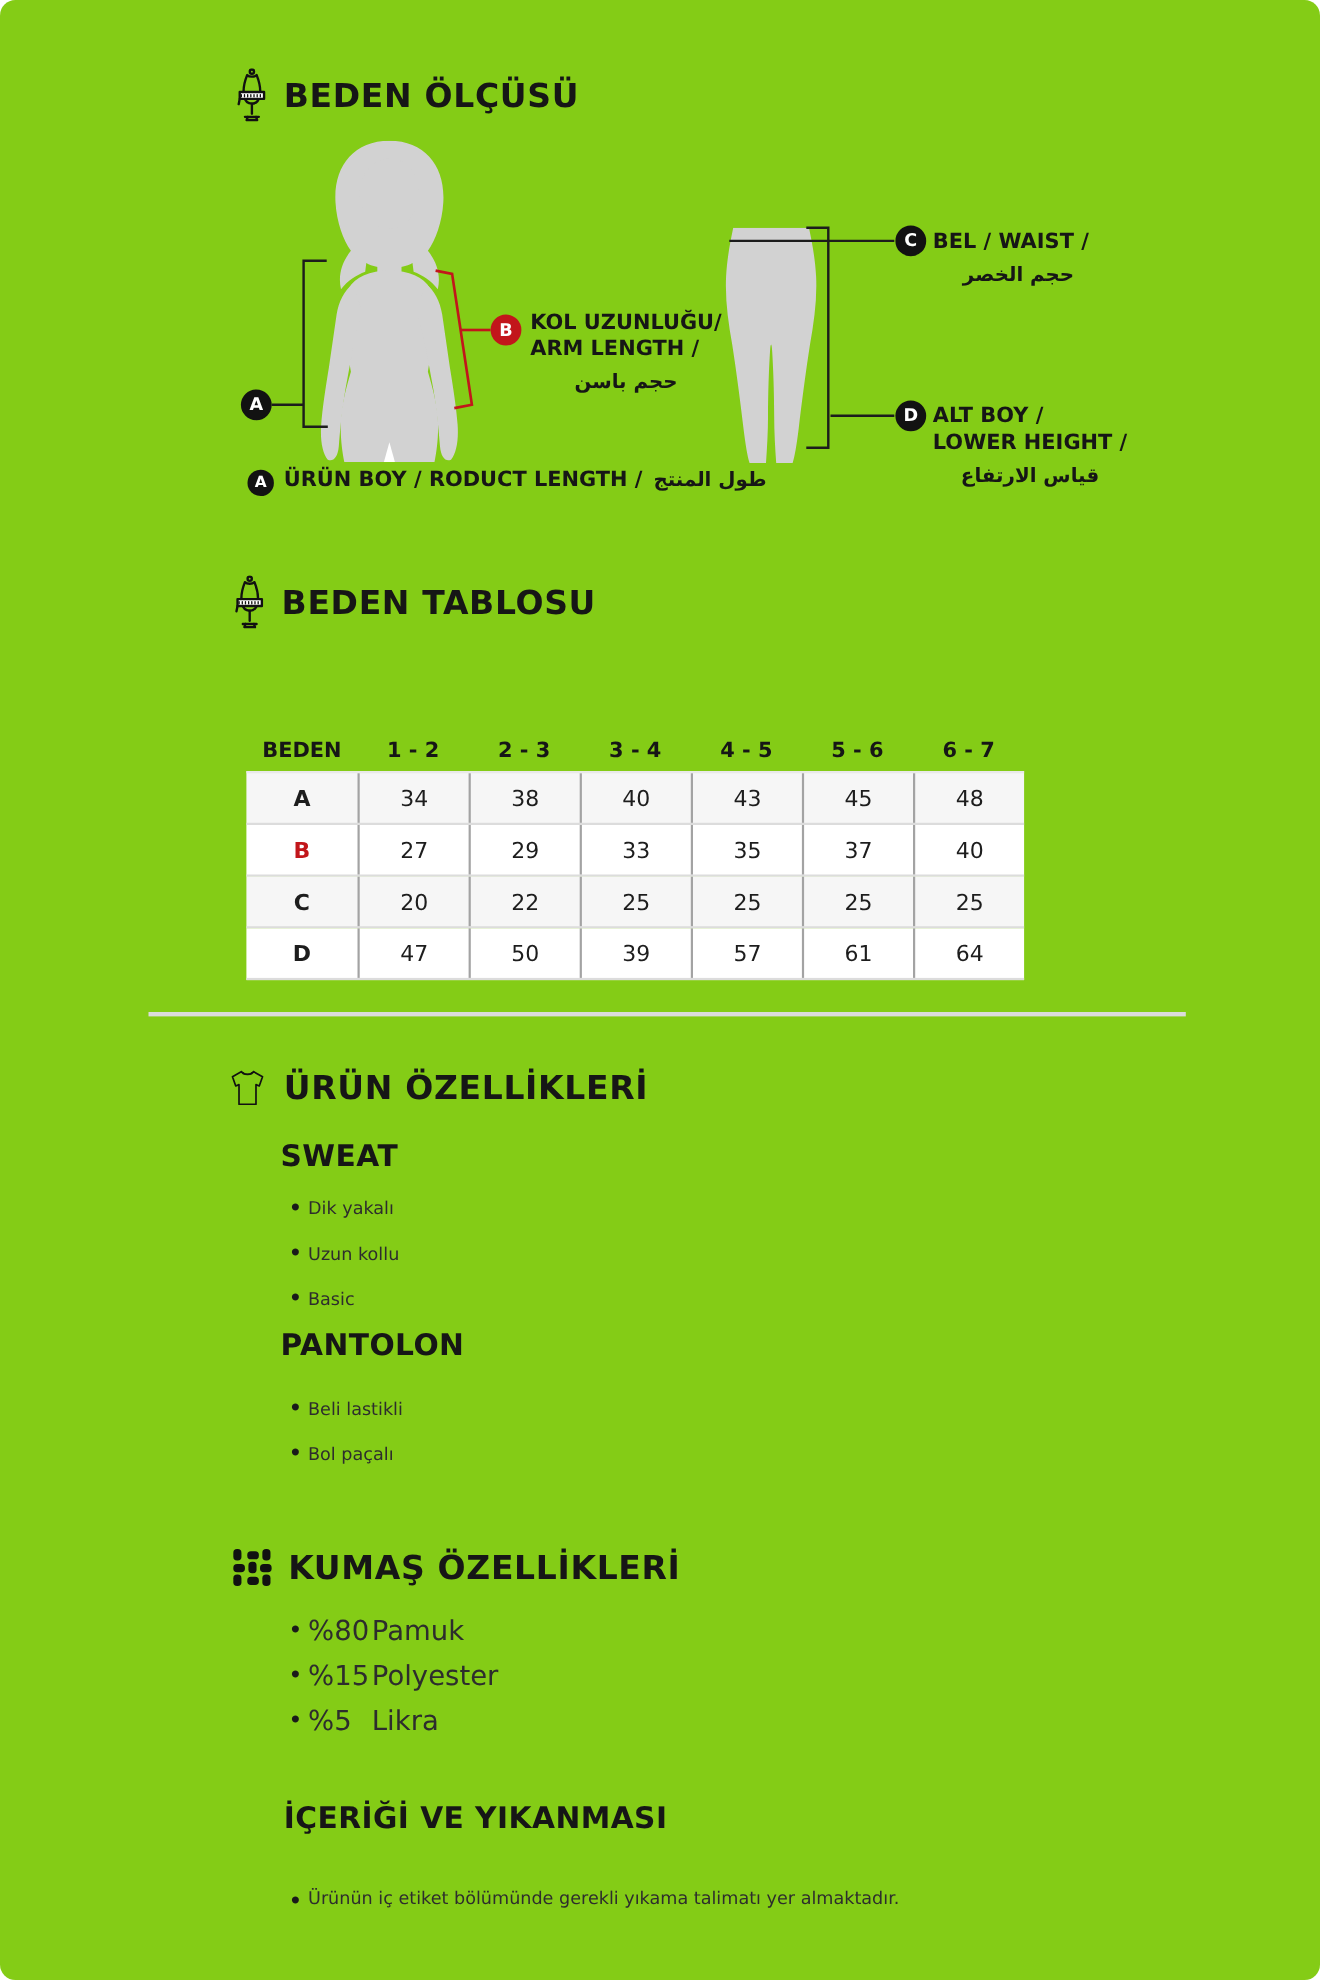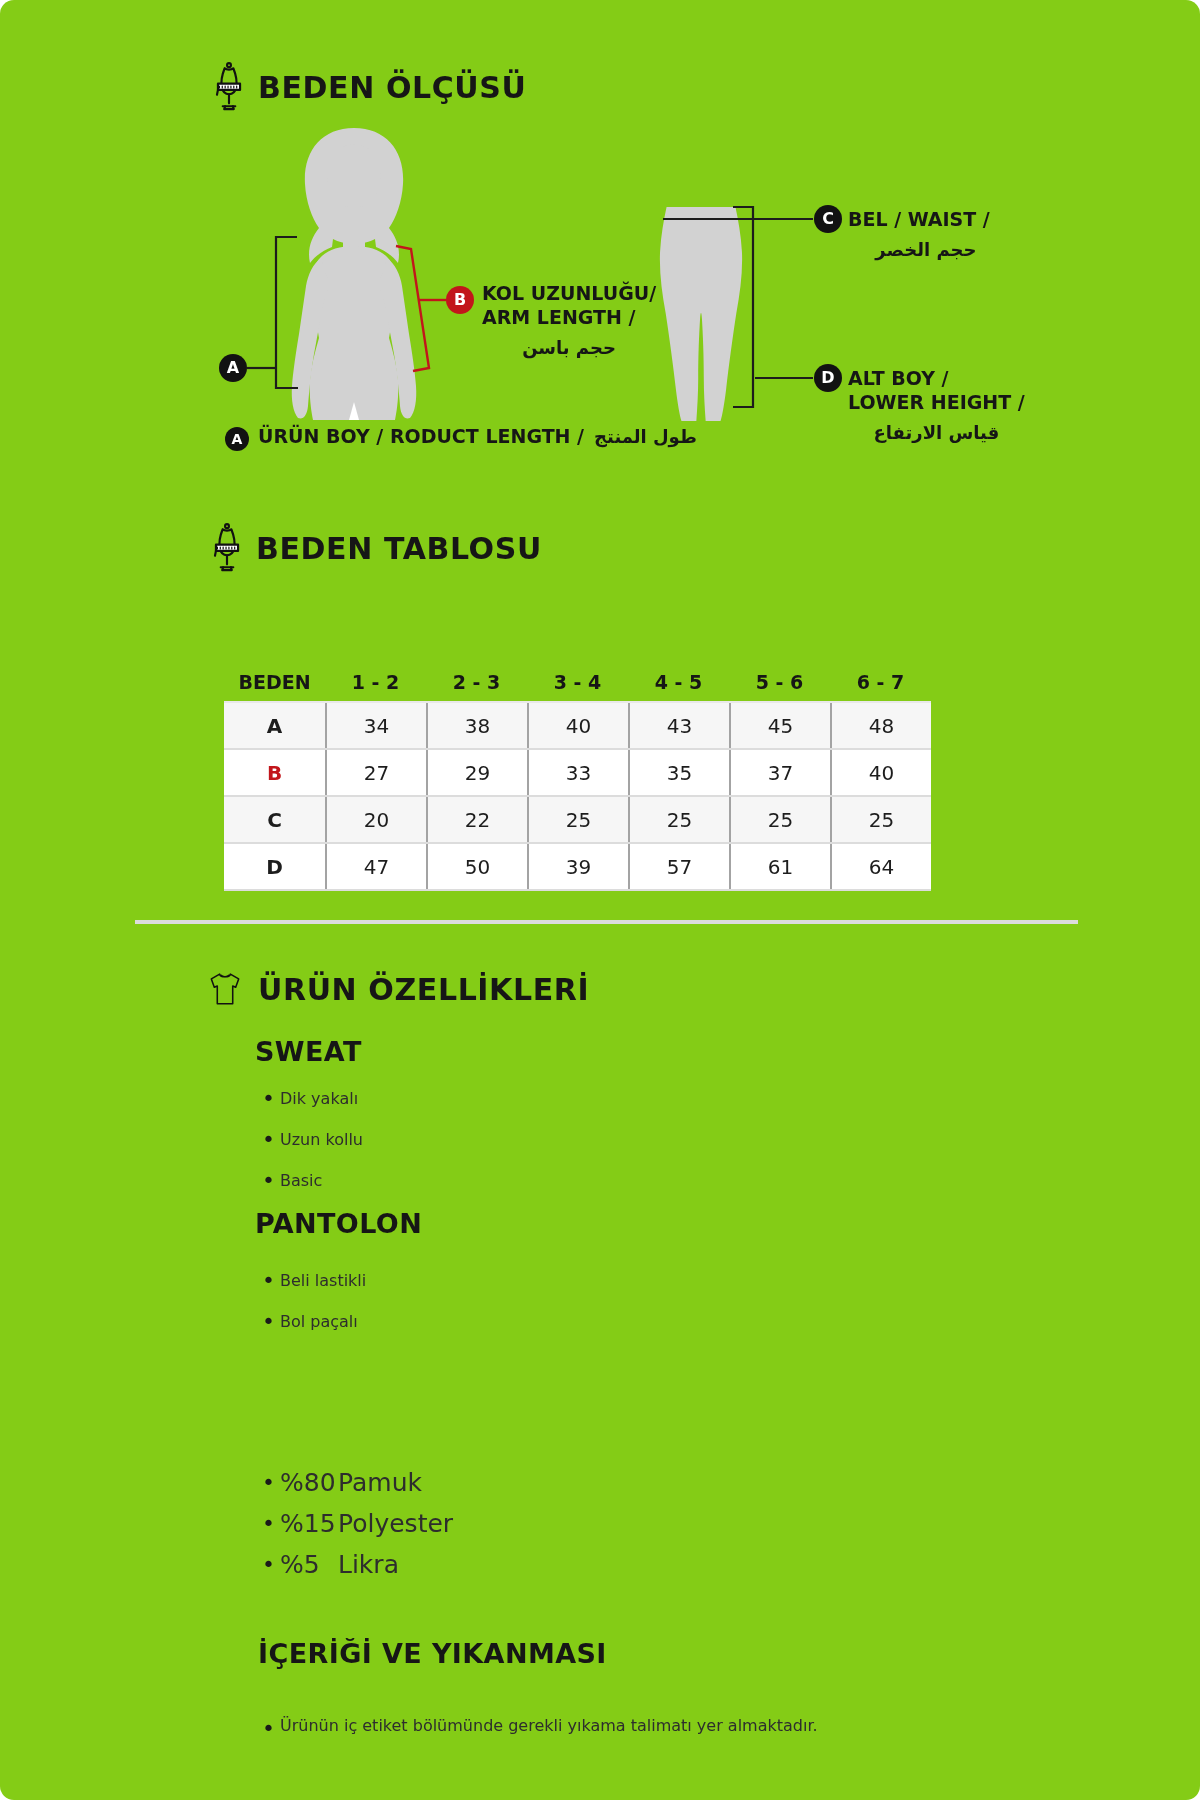--- a/index.html
+++ b/index.html
@@ -231,20 +231,34 @@
       <div class="bullet-item">
         <span class="dot">•</span>
         <span class="btext">Beli lastikli</span>
       </div>
       <div class="bullet-item">
         <span class="dot">•</span>
         <span class="btext">Bol paçalı</span>
       </div>
     </div>
 
+  <div class="sec-head" style="left:210px;top:1406px;">
+    <svg class="icon" width="38" height="38" viewBox="0 0 36 36" fill="#111">
+      <rect x="2" y="2" width="7" height="10" rx="3.2"></rect>
+      <rect x="14" y="4" width="10" height="7" rx="3.2"></rect>
+      <rect x="27" y="2" width="7" height="10" rx="3.2"></rect>
+      <rect x="2" y="15" width="10" height="7" rx="3.2"></rect>
+      <rect x="15" y="13" width="7" height="10" rx="3.2"></rect>
+      <rect x="25" y="15" width="10" height="7" rx="3.2"></rect>
+      <rect x="2" y="24" width="7" height="10" rx="3.2"></rect>
+      <rect x="14" y="26" width="10" height="7" rx="3.2"></rect>
+      <rect x="27" y="24" width="7" height="10" rx="3.2"></rect>
+    </svg>
+    <span class="sec-title">KUMAŞ ÖZELLİKLERİ</span>
+  </div>
   <div class="bullets" style="left:262px;top:1466px;">
       <div class="bullet-item">
         <span class="dot">•</span>
         <span class="pct">%80</span>
         <span class="fname">Pamuk</span>
       </div>
       <div class="bullet-item">
         <span class="dot">•</span>
         <span class="pct">%15</span>
         <span class="fname">Polyester</span>

